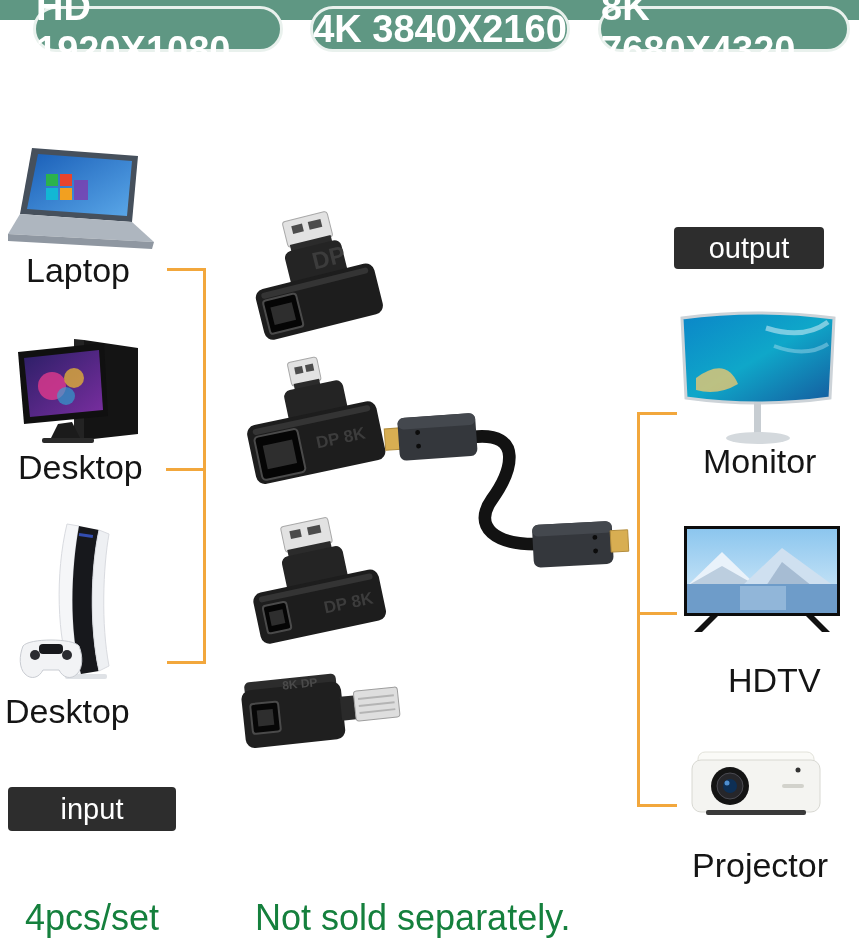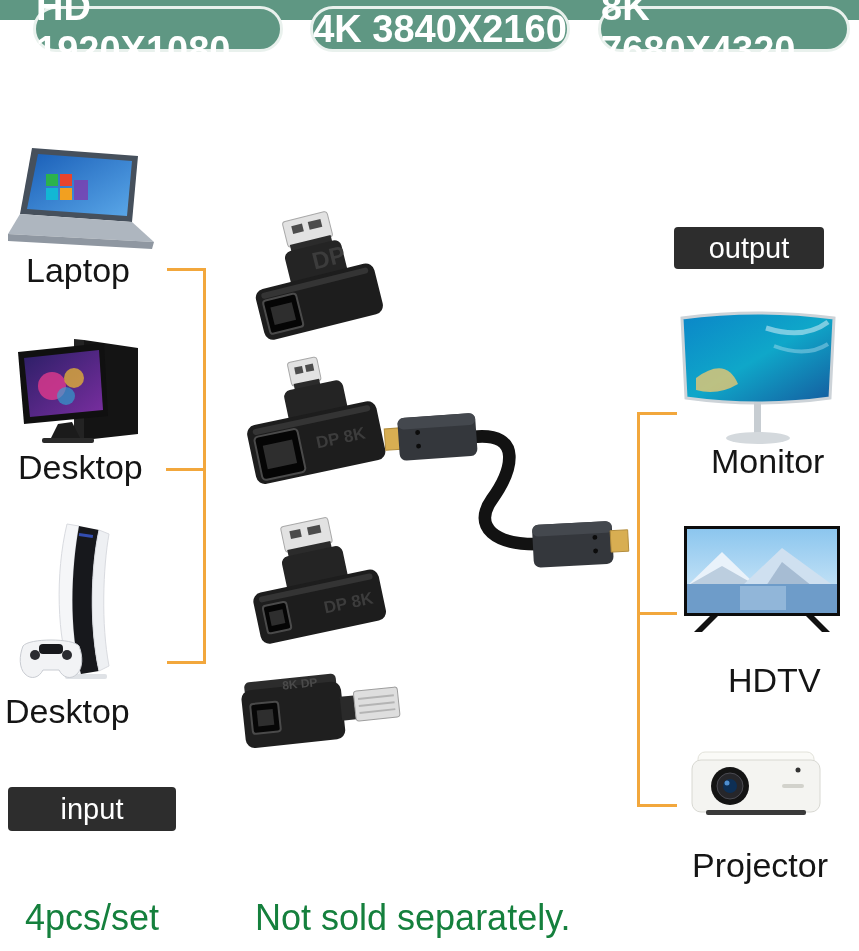--- a/index.html
+++ b/index.html
@@ -215,21 +215,21 @@
         </linearGradient>
       </defs>
       <path d="M4,12 Q80,2 156,12 L152,92 Q80,102 8,92 Z" fill="url(#gSea)" stroke="#cdd3d8" stroke-width="3"></path>
       <path d="M18,72 Q48,50 60,78 Q40,90 18,84 Z" fill="#f7c96b" opacity="0.75"></path>
       <path d="M88,22 Q126,34 150,16" stroke="#e8f6fb" stroke-width="5" fill="none" opacity="0.5"></path>
       <path d="M96,40 Q128,52 150,38" stroke="#bfe6f4" stroke-width="4" fill="none" opacity="0.4"></path>
       <rect x="76" y="96" width="7" height="32" fill="#c7cdd2"></rect>
       <ellipse cx="80" cy="132" rx="32" ry="6" fill="#d4d9dd"></ellipse>
     </svg>
   </div>
-  <div class="dev-label" style="left:703px;top:442px;margin-left:8px;">Monitor</div>
+  <div class="dev-label" style="left:703px;top:442px;">Monitor</div>
 
   <div class="fig" style="left:682px;top:524px;width:160px;height:115px;">
     <svg viewBox="0 0 160 115">
       <defs>
         <linearGradient id="gSky" x1="0" y1="0" x2="0" y2="1">
           <stop offset="0" stop-color="#8cc6ee"></stop>
             <stop offset="1" stop-color="#d9edfa"></stop>
         </linearGradient>
       </defs>
       <rect x="2" y="2" width="156" height="90" fill="#0c0c0c"></rect>

